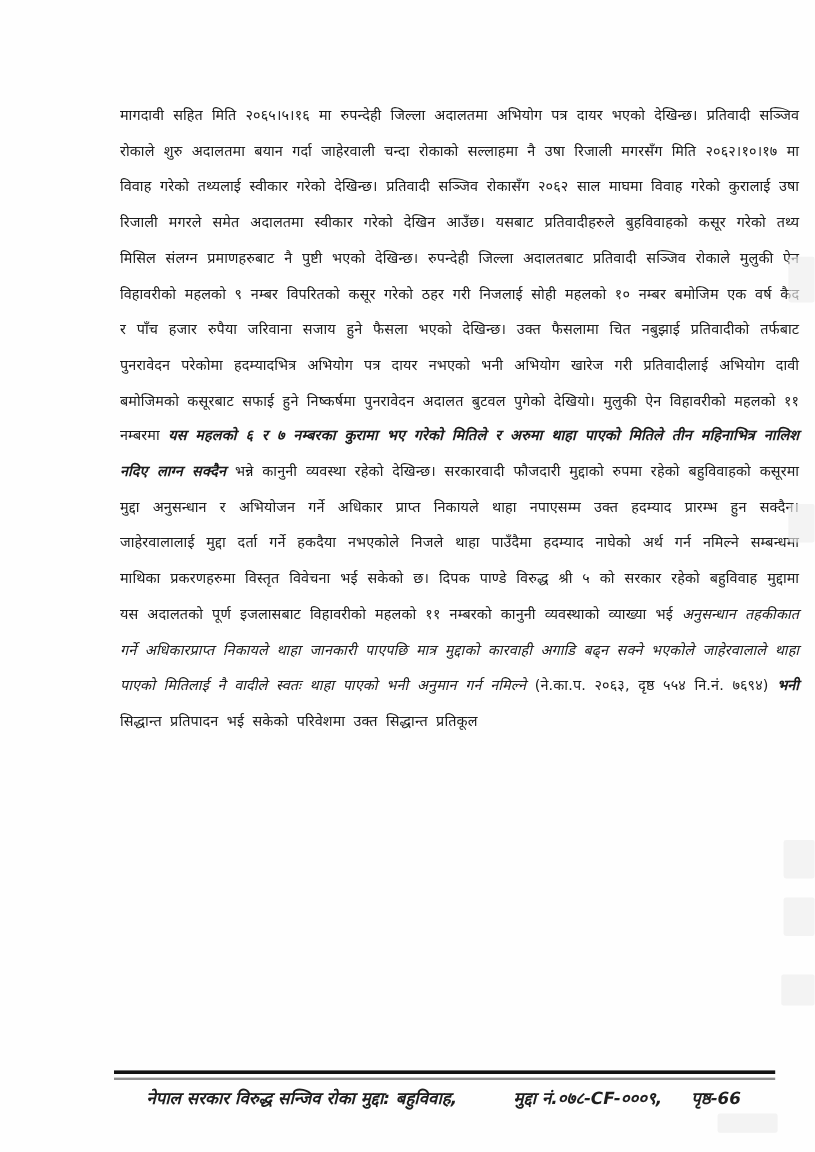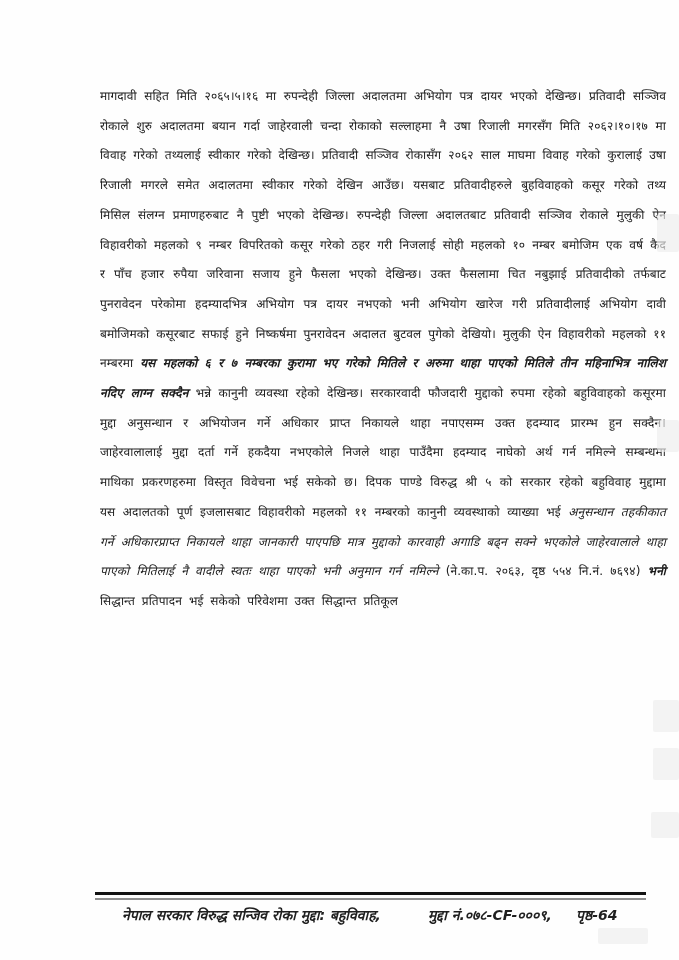--- a/index.html
+++ b/index.html
@@ -74,21 +74,21 @@
 
 <div class="page">
 
   <div class="body-text"><span class="seg-normal">मागदावी सहित मिति २०६५।५।१६ मा रुपन्देही जिल्ला अदालतमा अभियोग पत्र दायर भएको देखिन्छ। प्रतिवादी सञ्जिव रोकाले शुरु अदालतमा बयान गर्दा जाहेरवाली चन्दा रोकाको सल्लाहमा नै उषा रिजाली मगरसँग मिति २०६२।१०।१७ मा विवाह गरेको तथ्यलाई स्वीकार गरेको देखिन्छ। प्रतिवादी सञ्जिव रोकासँग २०६२ साल माघमा विवाह गरेको कुरालाई उषा रिजाली मगरले समेत अदालतमा स्वीकार गरेको देखिन आउँछ। यसबाट प्रतिवादीहरुले बुहविवाहको कसूर गरेको तथ्य मिसिल संलग्न प्रमाणहरुबाट नै पुष्टी भएको देखिन्छ। रुपन्देही जिल्ला अदालतबाट प्रतिवादी सञ्जिव रोकाले मुलुकी ऐन विहावरीको महलको ९ नम्बर विपरितको कसूर गरेको ठहर गरी निजलाई सोही महलको १० नम्बर बमोजिम एक वर्ष कैद र पाँच हजार रुपैया जरिवाना सजाय हुने फैसला भएको देखिन्छ। उक्त फैसलामा चित नबुझाई प्रतिवादीको तर्फबाट पुनरावेदन परेकोमा हदम्यादभित्र अभियोग पत्र दायर नभएको भनी अभियोग खारेज गरी प्रतिवादीलाई अभियोग दावी बमोजिमको कसूरबाट सफाई हुने निष्कर्षमा पुनरावेदन अदालत बुटवल पुगेको देखियो। मुलुकी ऐन विहावरीको महलको ११ नम्बरमा </span><span class="seg-bold-italic">यस महलको ६ र ७ नम्बरका कुरामा भए गरेको मितिले र अरुमा थाहा पाएको मितिले तीन महिनाभित्र नालिश नदिए लाग्न सक्दैन</span><span class="seg-normal"> भन्ने कानुनी व्यवस्था रहेको देखिन्छ। सरकारवादी फौजदारी मुद्दाको रुपमा रहेको बहुविवाहको कसूरमा मुद्दा अनुसन्धान र अभियोजन गर्ने अधिकार प्राप्त निकायले थाहा नपाएसम्म उक्त हदम्याद प्रारम्भ हुन सक्दैन। जाहेरवालालाई मुद्दा दर्ता गर्ने हकदैया नभएकोले निजले थाहा पाउँदैमा हदम्याद नाघेको अर्थ गर्न नमिल्ने सम्बन्धमा माथिका प्रकरणहरुमा विस्तृत विवेचना भई सकेको छ। दिपक पाण्डे विरुद्ध श्री ५ को सरकार रहेको बहुविवाह मुद्दामा यस अदालतको पूर्ण इजलासबाट विहावरीको महलको ११ नम्बरको कानुनी व्यवस्थाको व्याख्या भई </span><span class="seg-italic">अनुसन्धान तहकीकात गर्ने अधिकारप्राप्त निकायले थाहा जानकारी पाएपछि मात्र मुद्दाको कारवाही अगाडि बढ्न सक्ने भएकोले जाहेरवालाले थाहा पाएको मितिलाई नै वादीले स्वतः थाहा पाएको भनी अनुमान गर्न नमिल्ने</span><span class="seg-normal"> (ने.का.प. २०६३, दृष्ठ ५५४ नि.नं. ७६९४) </span><span class="seg-bold-italic">भनी</span><span class="seg-normal"> सिद्धान्त प्रतिपादन भई सकेको परिवेशमा उक्त सिद्धान्त प्रतिकूल</span></div>
 
   <div class="footer-rule"></div>
 
   <div class="footer">
     <span class="footer-case-title">नेपाल सरकार विरुद्ध सन्जिव रोका मुद्दा: बहुविवाह,</span>
     <span class="footer-case-number">मुद्दा नं.०७८-CF-०००९,</span>
-    <span class="footer-page">पृष्ठ-64</span>
+    <span class="footer-page">पृष्ठ-66</span>
   </div>
 
   <div class="artifact art-1"></div>
   <div class="artifact art-2"></div>
   <div class="artifact art-3"></div>
   <div class="artifact art-4"></div>
   <div class="artifact art-5"></div>
   <div class="artifact art-6"></div>
 
 </div>

